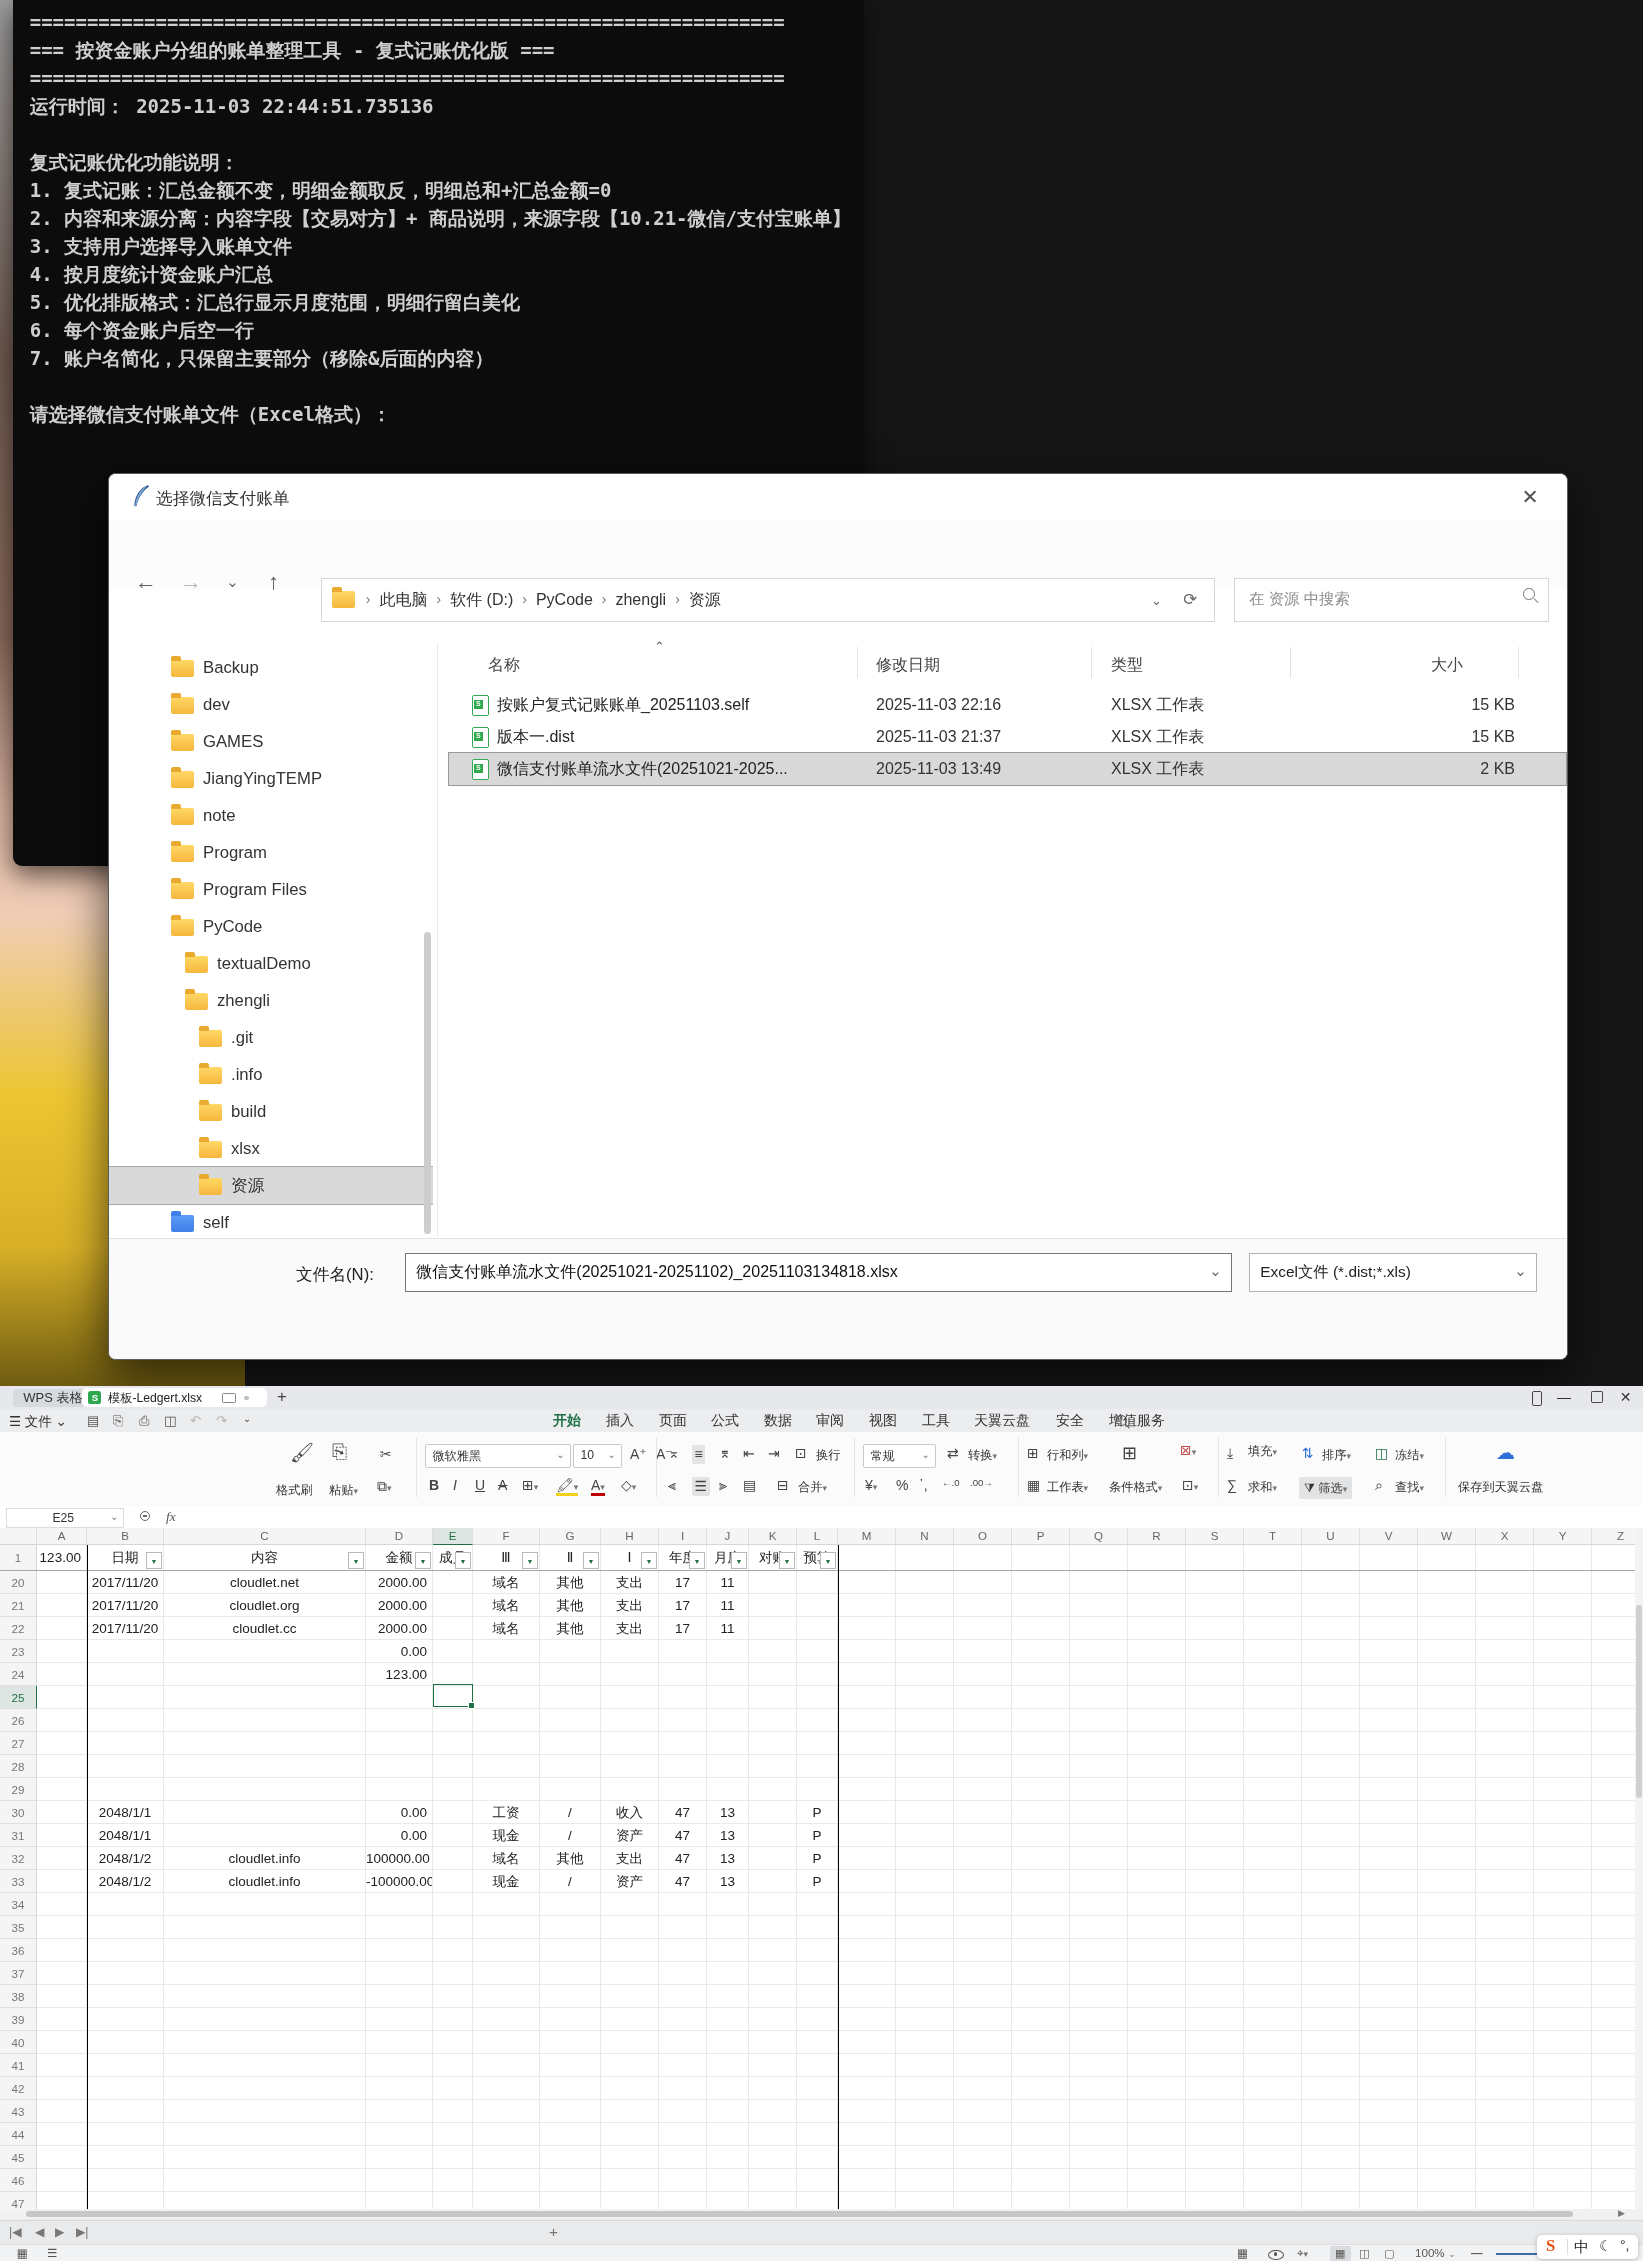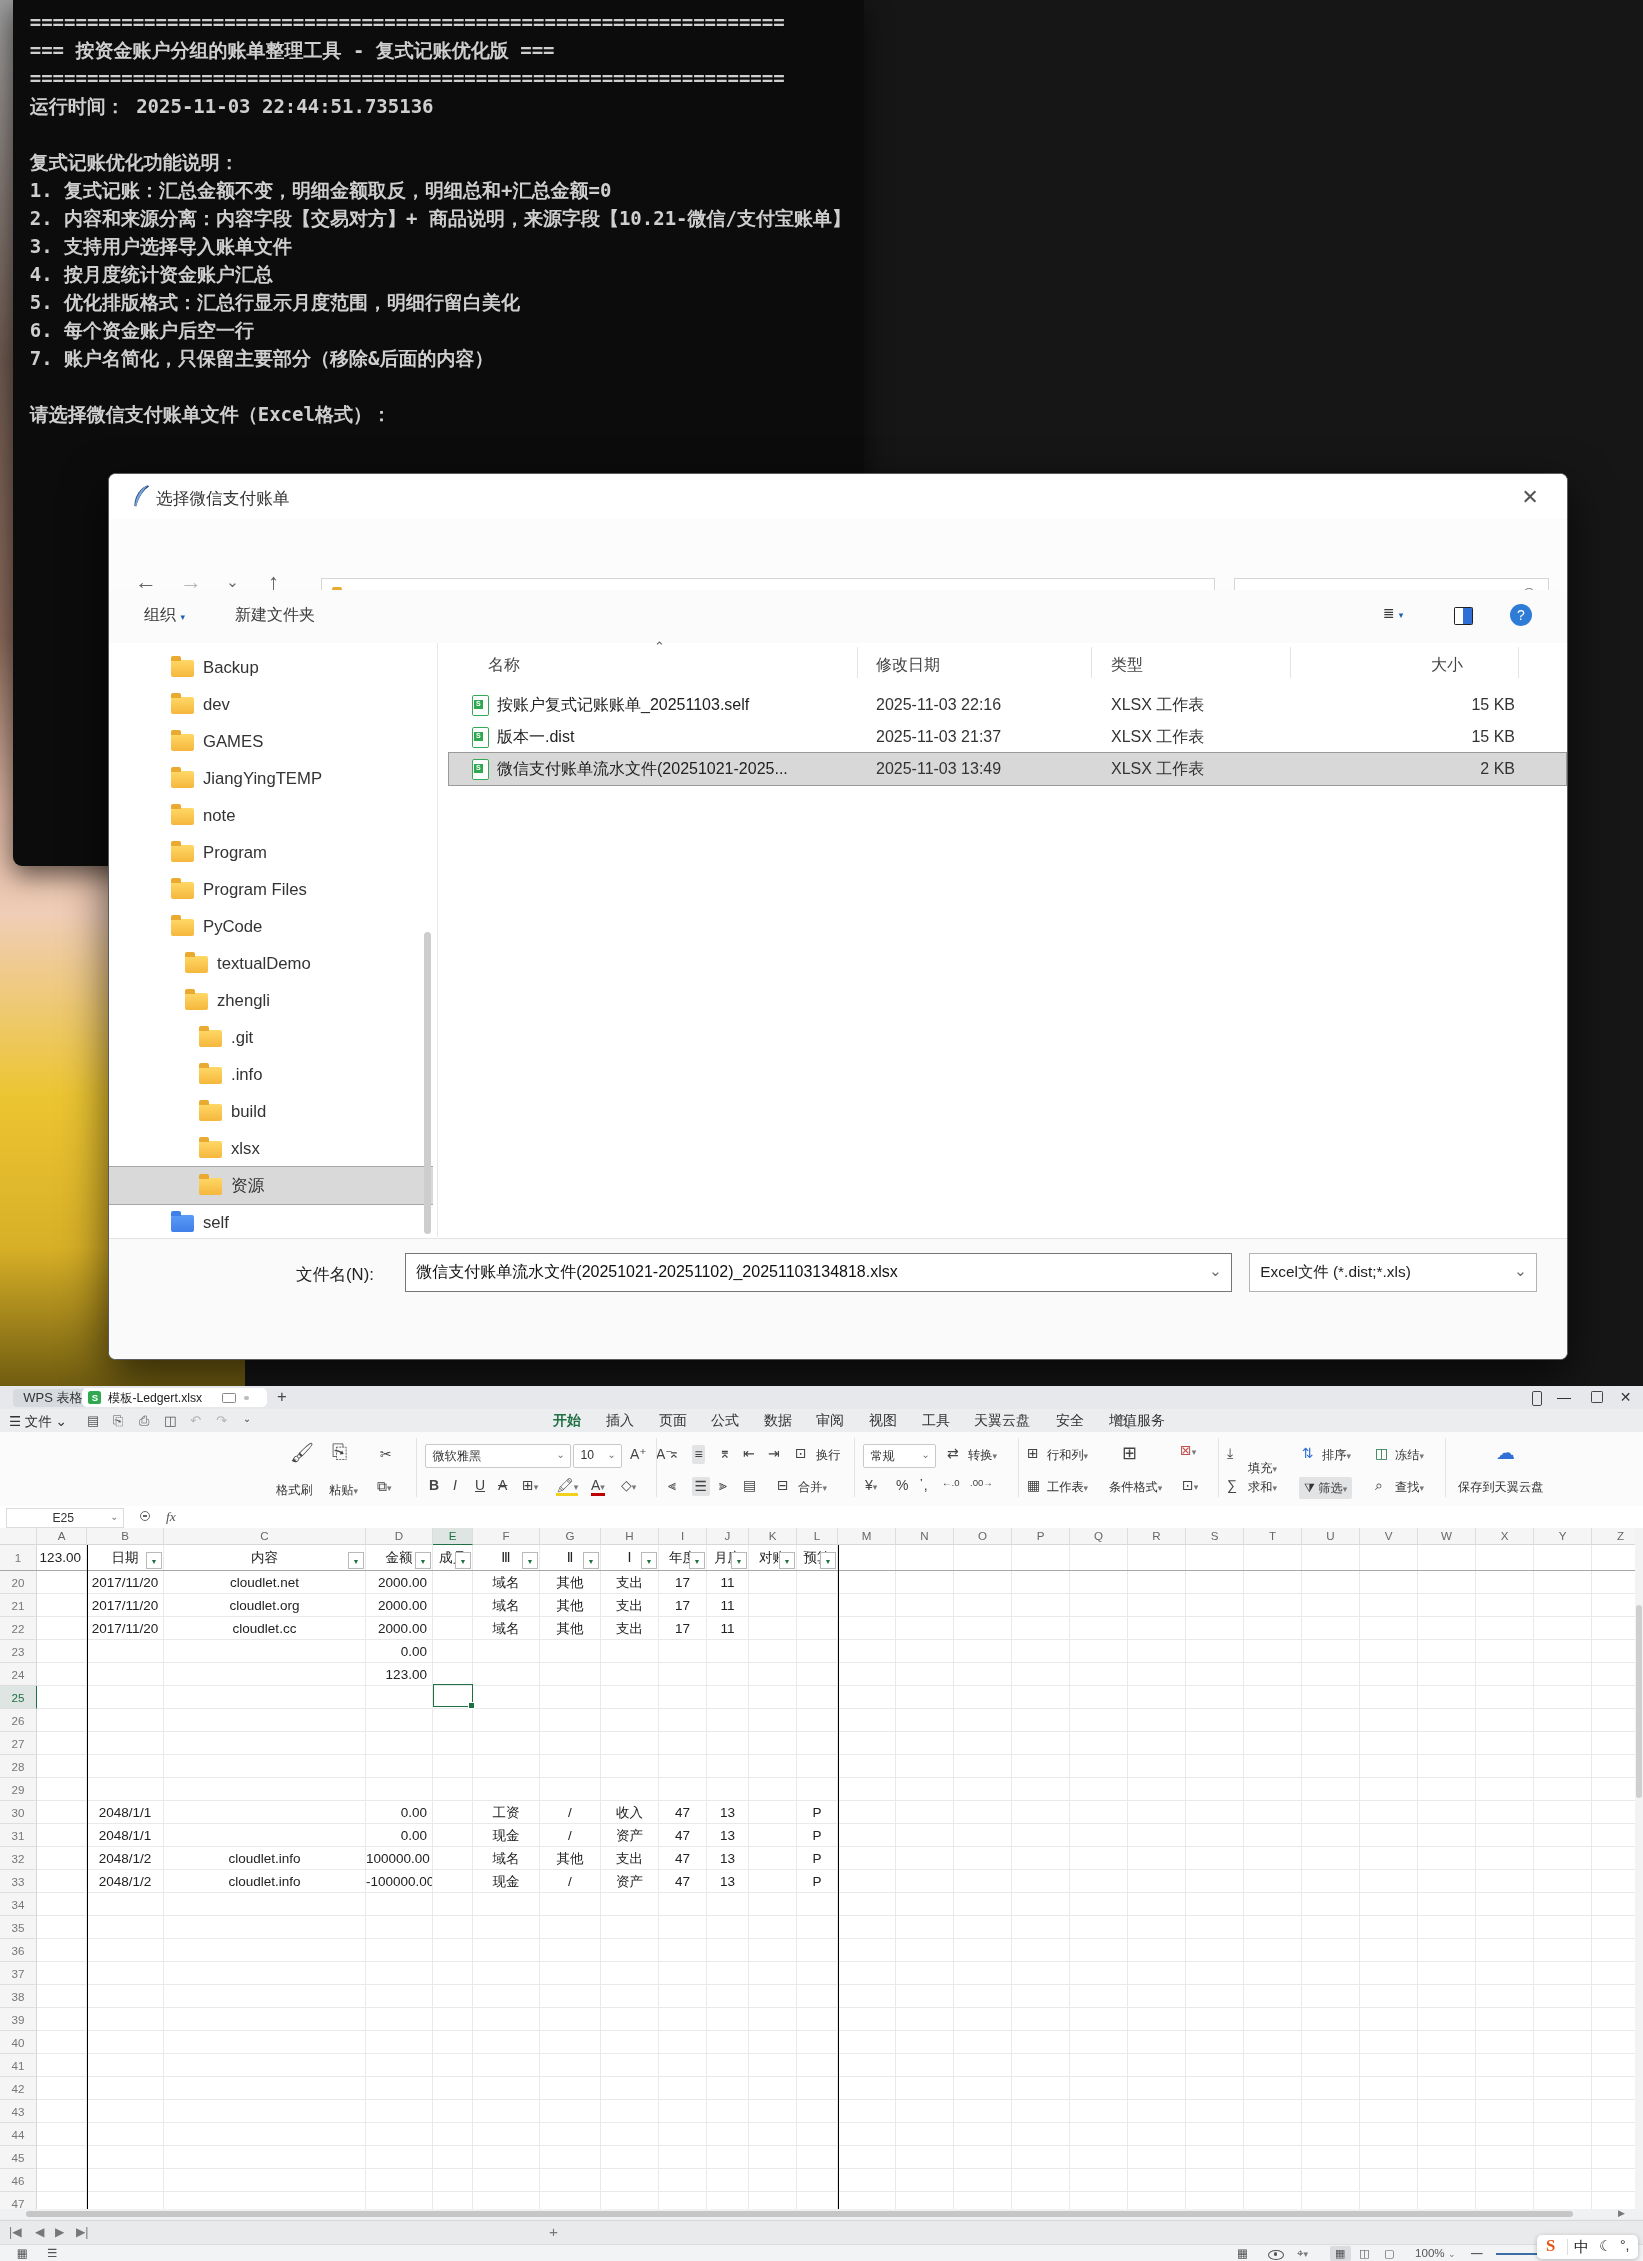--- a/index.html
+++ b/index.html
@@ -197,29 +197,20 @@
           <span>⟳</span>
         </span>
       </div>
       <div class="searchbox">
         <span class="ph">在 资源 中搜索</span>
         <span class="abs" style="right:13px;top:9px;width:9.6px;height:9.6px;border:1.3px solid #777;border-radius:50%"></span>
         <span class="abs" style="right:9px;top:20.5px;width:5.8px;height:1.3px;background:#777;transform:rotate(45deg)"></span>
       </div>
     </div>
 
-    <div class="dlg-toolbar">
-      <span class="tb-item" style="left:35px">
-        <span>组织</span> <span class="dda" style="color:#1a5fb4">▾</span>
-      </span>
-      <span class="tb-item" style="left:126px">新建文件夹</span>
-      <span class="tb-item" style="left:1274px;font-size:14px">≣ <span class="dda" style="color:#1a5fb4">▾</span></span>
-      <span class="tb-item abs" style="left:1345px;top:16.7px;width:16.7px;height:16.7px;border:1.9px solid #222;border-radius:1.3px;background:linear-gradient(90deg,#fff 50%,#2f6fd6 50%)"></span>
-      <span class="tb-item" style="left:1401px;top:14px;width:22px;height:22px;background:#2f7cd6;border-radius:50%;color:#fff;text-align:center;line-height:22px;font-size:14px">?</span>
-    </div>
 
     <div class="dlg-body">
       <div id="tree">
           <div class="titem"><span class="fold" style="margin-left: 62px;"></span><span class="lbl">Backup</span></div>
           <div class="titem"><span class="fold" style="margin-left: 62px;"></span><span class="lbl">dev</span></div>
           <div class="titem"><span class="fold" style="margin-left: 62px;"></span><span class="lbl">GAMES</span></div>
           <div class="titem"><span class="fold" style="margin-left: 62px;"></span><span class="lbl">JiangYingTEMP</span></div>
           <div class="titem"><span class="fold" style="margin-left: 62px;"></span><span class="lbl">note</span></div>
           <div class="titem"><span class="fold" style="margin-left: 62px;"></span><span class="lbl">Program</span></div>
           <div class="titem"><span class="fold" style="margin-left: 62px;"></span><span class="lbl">Program Files</span></div>
@@ -379,21 +370,21 @@
       <span class="rlab" style="left:1047px;top:15.4px"><span>行和列</span><span class="dda">▾</span></span>
       <span class="rico" style="left:1027px;top:45px">▦</span>
       <span class="rlab" style="left:1047px;top:47px"><span>工作表</span><span class="dda">▾</span></span>
       <span class="rico" style="left:1122px;top:10.3px;font-size:18px">⊞</span>
       <span class="rlab" style="left:1109px;top:47px"><span>条件格式</span><span class="dda">▾</span></span>
       <span class="rico" style="left:1180px;top:10.3px;color:#c0504d">⊠<span class="dda">▾</span></span>
       <span class="rico" style="left:1182px;top:45px">⊡<span class="dda">▾</span></span>
       <span class="rsep" style="left:1218px"></span>
 
       <span class="rico" style="left:1227px;top:13px">⤓</span>
-      <span class="rlab" style="left:1248px;top:28px"><span>填充</span><span class="dda">▾</span></span>
+      <span class="rlab" style="left:1248px;top:11px"><span>填充</span><span class="dda">▾</span></span>
       <span class="rico" style="left:1227px;top:45px">∑</span>
       <span class="rlab" style="left:1248px;top:47px"><span>求和</span><span class="dda">▾</span></span>
       <span class="rico" style="left:1302px;top:13px;color:#2f6fd6">⇅</span>
       <span class="rlab" style="left:1322px;top:15.4px"><span>排序</span><span class="dda">▾</span></span>
       <span class="rlab hl" style="left:1299px;top:45px;padding:2.6px 5.1px">⧩ <span>筛选</span><span class="dda">▾</span></span>
       <span class="rico" style="left:1375px;top:13px;color:#1f7044">◫</span>
       <span class="rlab" style="left:1395px;top:15.4px"><span>冻结</span><span class="dda">▾</span></span>
       <span class="rico" style="left:1375px;top:45px">⌕</span>
       <span class="rlab" style="left:1395px;top:47px"><span>查找</span><span class="dda">▾</span></span>
       <span class="rsep" style="left:1445px"></span>

